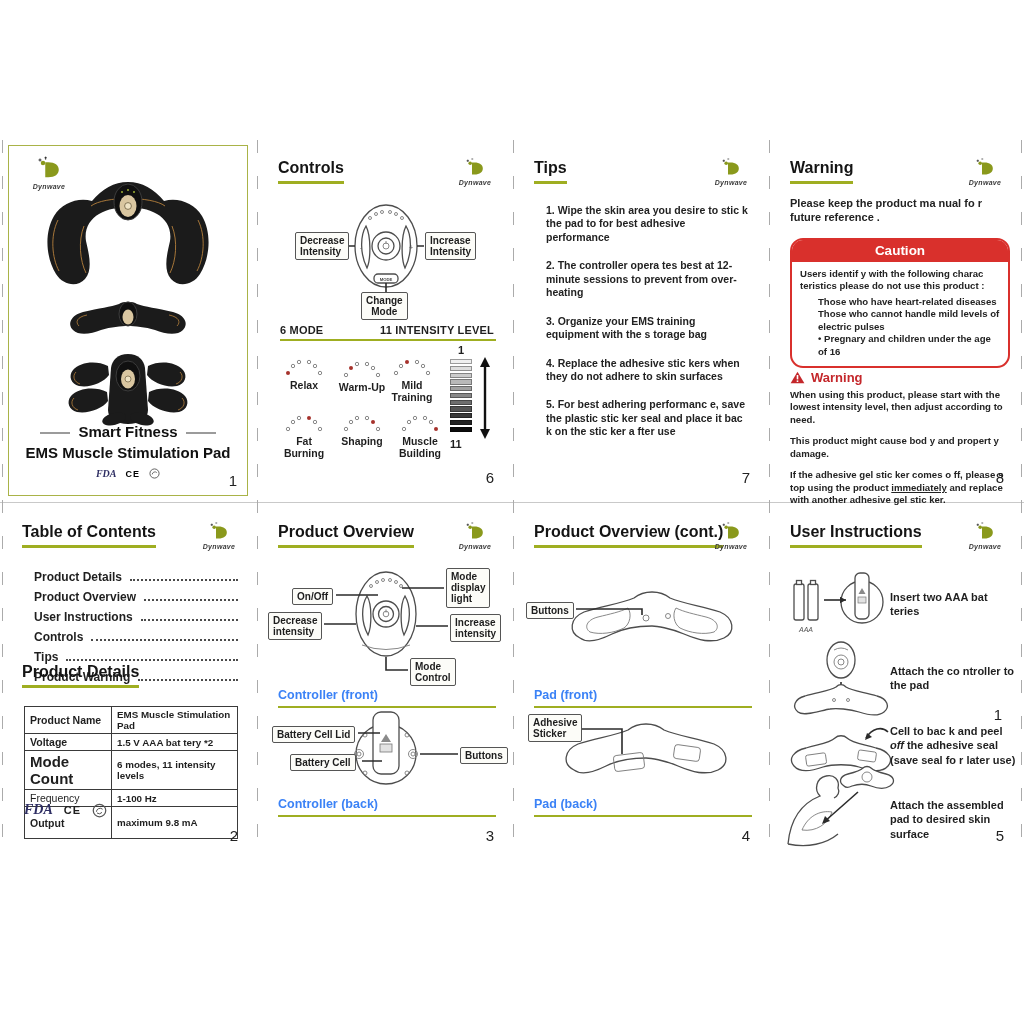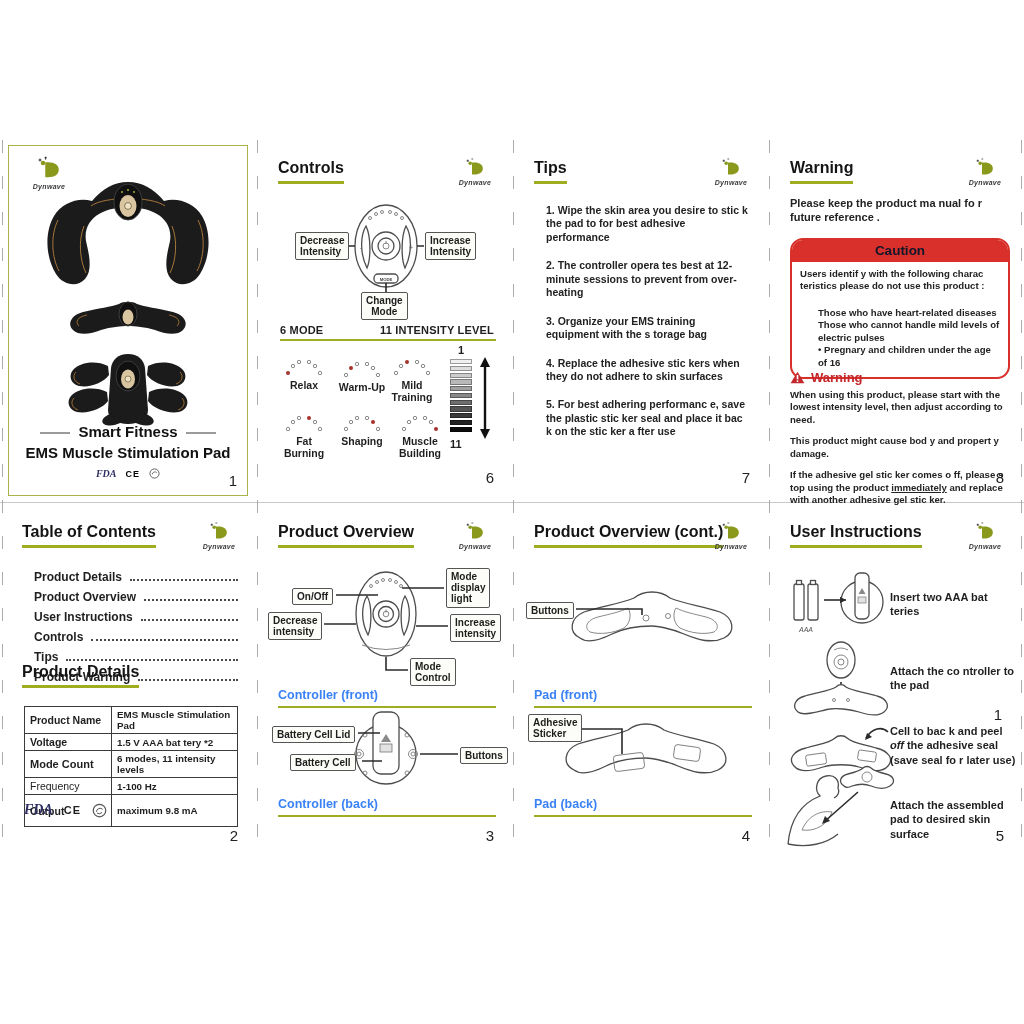--- a/index.html
+++ b/index.html
@@ -23,21 +23,21 @@
            padding-bottom:4px;font-size:12.5px;font-weight:bold;color:#3b82f6}
   .bodytxt{font-size:10.5px;font-weight:bold;line-height:1.28;color:#222}
   .tipitem{margin-bottom:15px}
   .tocrow{display:flex;align-items:flex-end;margin-bottom:6px;font-size:12px;font-weight:bold}
   .tocdots{flex:1;border-bottom:2px dotted #4a4a4a;margin:0 2px 3px 8px;height:1px}
   .subhead{font-size:11px;font-weight:bold;letter-spacing:.2px}
   .modecell{position:absolute;width:56px;text-align:center}
   .modelabel{font-size:10.5px;font-weight:bold;line-height:1.1;white-space:pre-line}
   .ibar{width:22px;height:5.2px;margin-bottom:1.6px;border:1px solid rgba(0,0,0,.35);box-sizing:border-box}
   .cautionbox{position:absolute;left:16px;width:216px;border:2px solid var(--red);border-radius:13px;background:#fff;overflow:hidden}
-  .cautionhead{background:var(--red);color:#0f172a;text-align:center;font-size:13.5px;font-weight:bold;padding:3px 0 4px}
+  .cautionhead{background:var(--red);color:#ffffff;text-align:center;font-size:13.5px;font-weight:bold;padding:3px 0 4px}
   .cautionbody{padding:6px 8px 8px;font-size:9.6px;font-weight:bold;line-height:1.3;color:#232323}
   .cautionbody .citem{margin:0 0 0 18px}
   .redwarn{color:#c4272b;font-size:13px;font-weight:bold}
   .wpara{font-size:9.6px;font-weight:bold;line-height:1.3;color:#232323;margin:0 0 9px}
   .steptext{position:absolute;left:116px;width:126px;font-size:11px;font-weight:bold;line-height:1.3}
   .fda{font-family:"Liberation Serif",serif;font-style:italic;font-weight:bold;color:#2e2e63}
   .certrow{display:flex;align-items:center;gap:11px}
   .coverbox{position:absolute;left:8px;top:145px;width:238px;height:349px;border:1.3px solid #a9b347;background:#fff}
   .ctitle{position:absolute;width:100%;text-align:center;font-size:15px;font-weight:bold;color:#111}
   .dash{display:inline-block;width:30px;height:2px;background:#9b9b9b;vertical-align:middle;margin:0 8px}
@@ -279,21 +279,21 @@
         <path d="M6,4 h4 M8,2 v4 M14,1 h3" stroke="#222" stroke-width="1.2"></path>
       </svg>
       <div class="logo-word">Dynwave</div>
     </div>
     <div class="bodytxt" style="position:absolute;left:16px;top:48px;width:210px;font-size:11px">Please keep the product ma nual fo r future reference .</div>
 
     <div class="cautionbox" style="top:90px">
       <div class="cautionhead">Caution</div>
       <div class="cautionbody">
         <div>Users identif y with the following charac teristics please do not use this product :</div>
-        <div class="citem" style="margin-top:14px">Those who have heart-related diseases</div>
+        <div class="citem" style="margin-top:3px">Those who have heart-related diseases</div>
         <div class="citem">Those who cannot handle mild levels of electric pulses</div>
         <div class="citem">•  Pregnary and children under the age of 16</div>
       </div>
     </div>
 
     <div style="position:absolute;left:16px;top:222px;display:flex;align-items:center;gap:6px">
       <svg width="15" height="13" viewBox="0 0 15 13">
         <path d="M7.5,0.8 L14.4,12.2 H0.6 Z" fill="#c4272b"></path>
         <rect x="6.7" y="4" width="1.6" height="4.4" fill="#fff"></rect>
           <rect x="6.7" y="9.4" width="1.6" height="1.6" fill="#fff"></rect>
@@ -350,21 +350,21 @@
       <tbody>
         <tr>
           <td style="border:1px solid #3a3a3a;width:76px;font-size:10.5px;font-weight:bold;padding:2px 5px">Product Name</td>
           <td style="border:1px solid #3a3a3a;font-size:9.8px;font-weight:bold;padding:2px 5px">EMS Muscle Stimulation Pad</td>
           </tr>
         <tr>
           <td style="border:1px solid #3a3a3a;font-size:10.5px;font-weight:bold;padding:2px 5px">Voltage</td>
           <td style="border:1px solid #3a3a3a;font-size:9.8px;font-weight:bold;padding:2px 5px">1.5 V AAA bat tery *2</td>
           </tr>
         <tr>
-          <td style="border:1px solid #3a3a3a;font-size:11px;font-weight:bold;padding:2px 5px">Mode Count</td>
+          <td style="border:1px solid #3a3a3a;font-size:15px;font-weight:bold;padding:2px 5px">Mode Count</td>
           <td style="border:1px solid #3a3a3a;font-size:9.8px;font-weight:bold;padding:2px 5px">6 modes, 11 intensity levels</td>
           </tr>
         <tr>
           <td style="border:1px solid #3a3a3a;font-size:10.5px;font-weight:normal;padding:2px 5px">Frequency</td>
           <td style="border:1px solid #3a3a3a;font-size:9.8px;font-weight:bold;padding:2px 5px">1-100 Hz</td>
           </tr>
         <tr>
           <td style="border:1px solid #3a3a3a;font-size:10.5px;font-weight:bold;padding:2px 5px">Output</td>
           <td style="border:1px solid #3a3a3a;font-size:9.8px;font-weight:bold;padding:10px 5px">maximum 9.8 mA</td>
           </tr>

